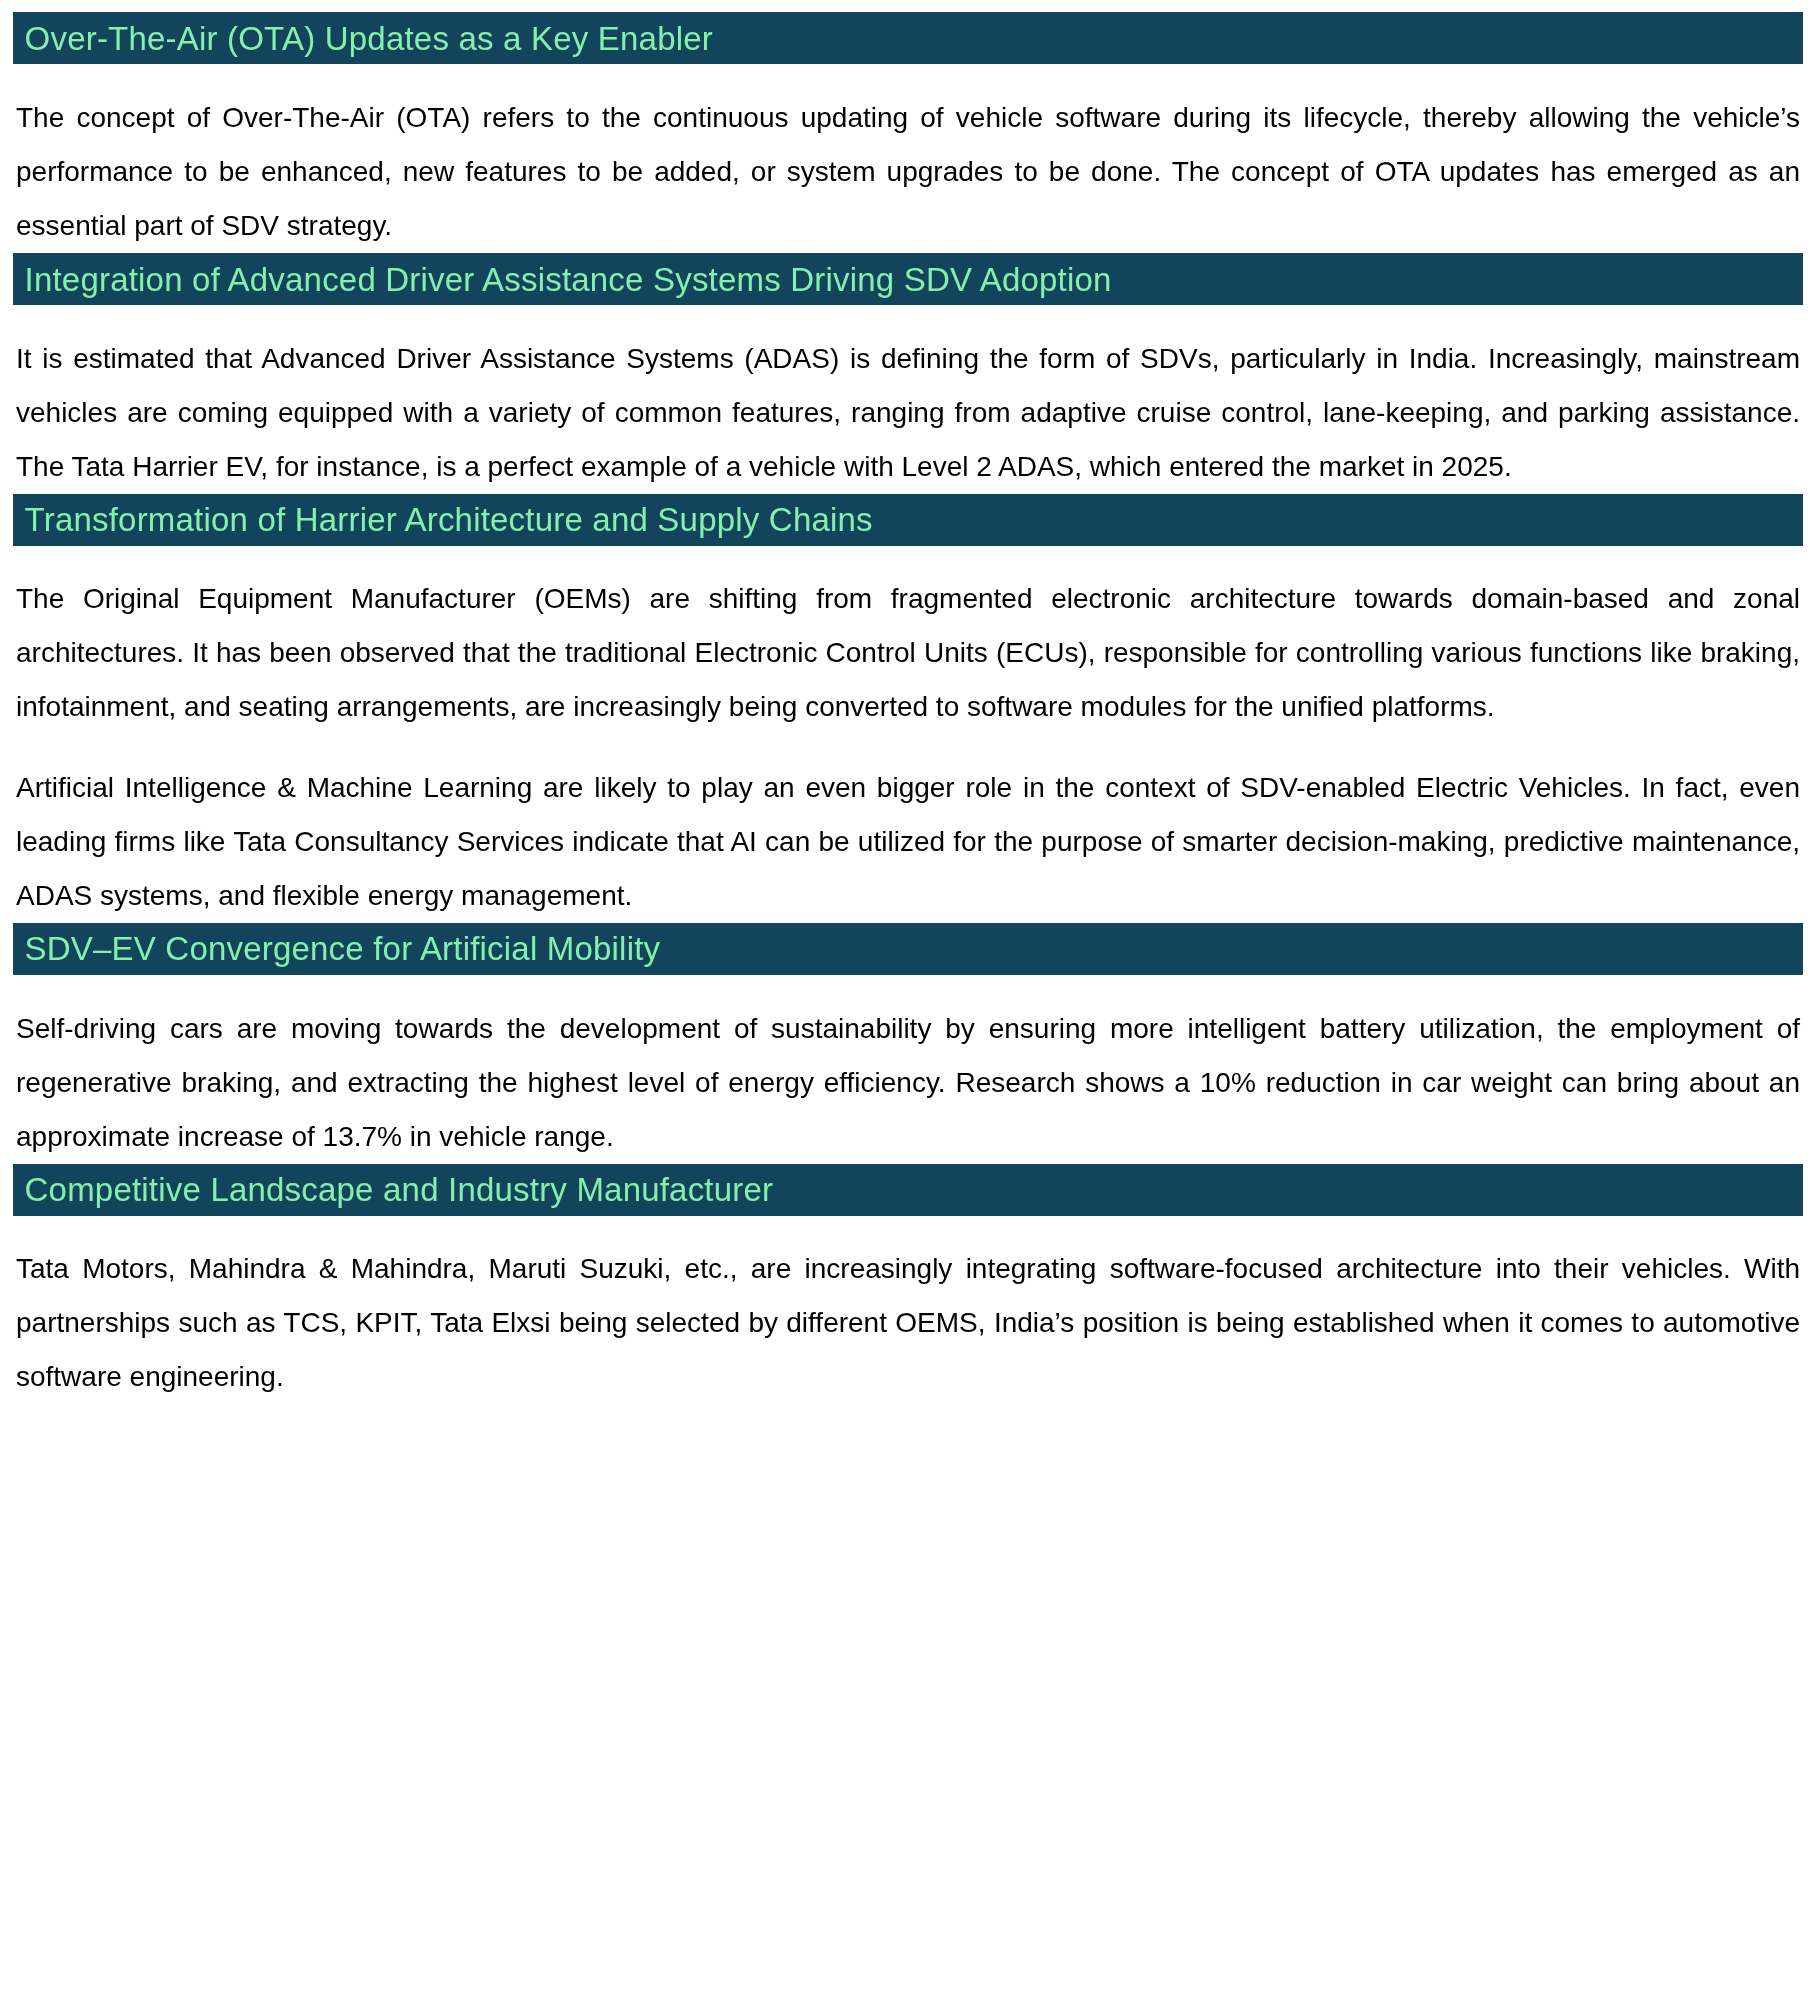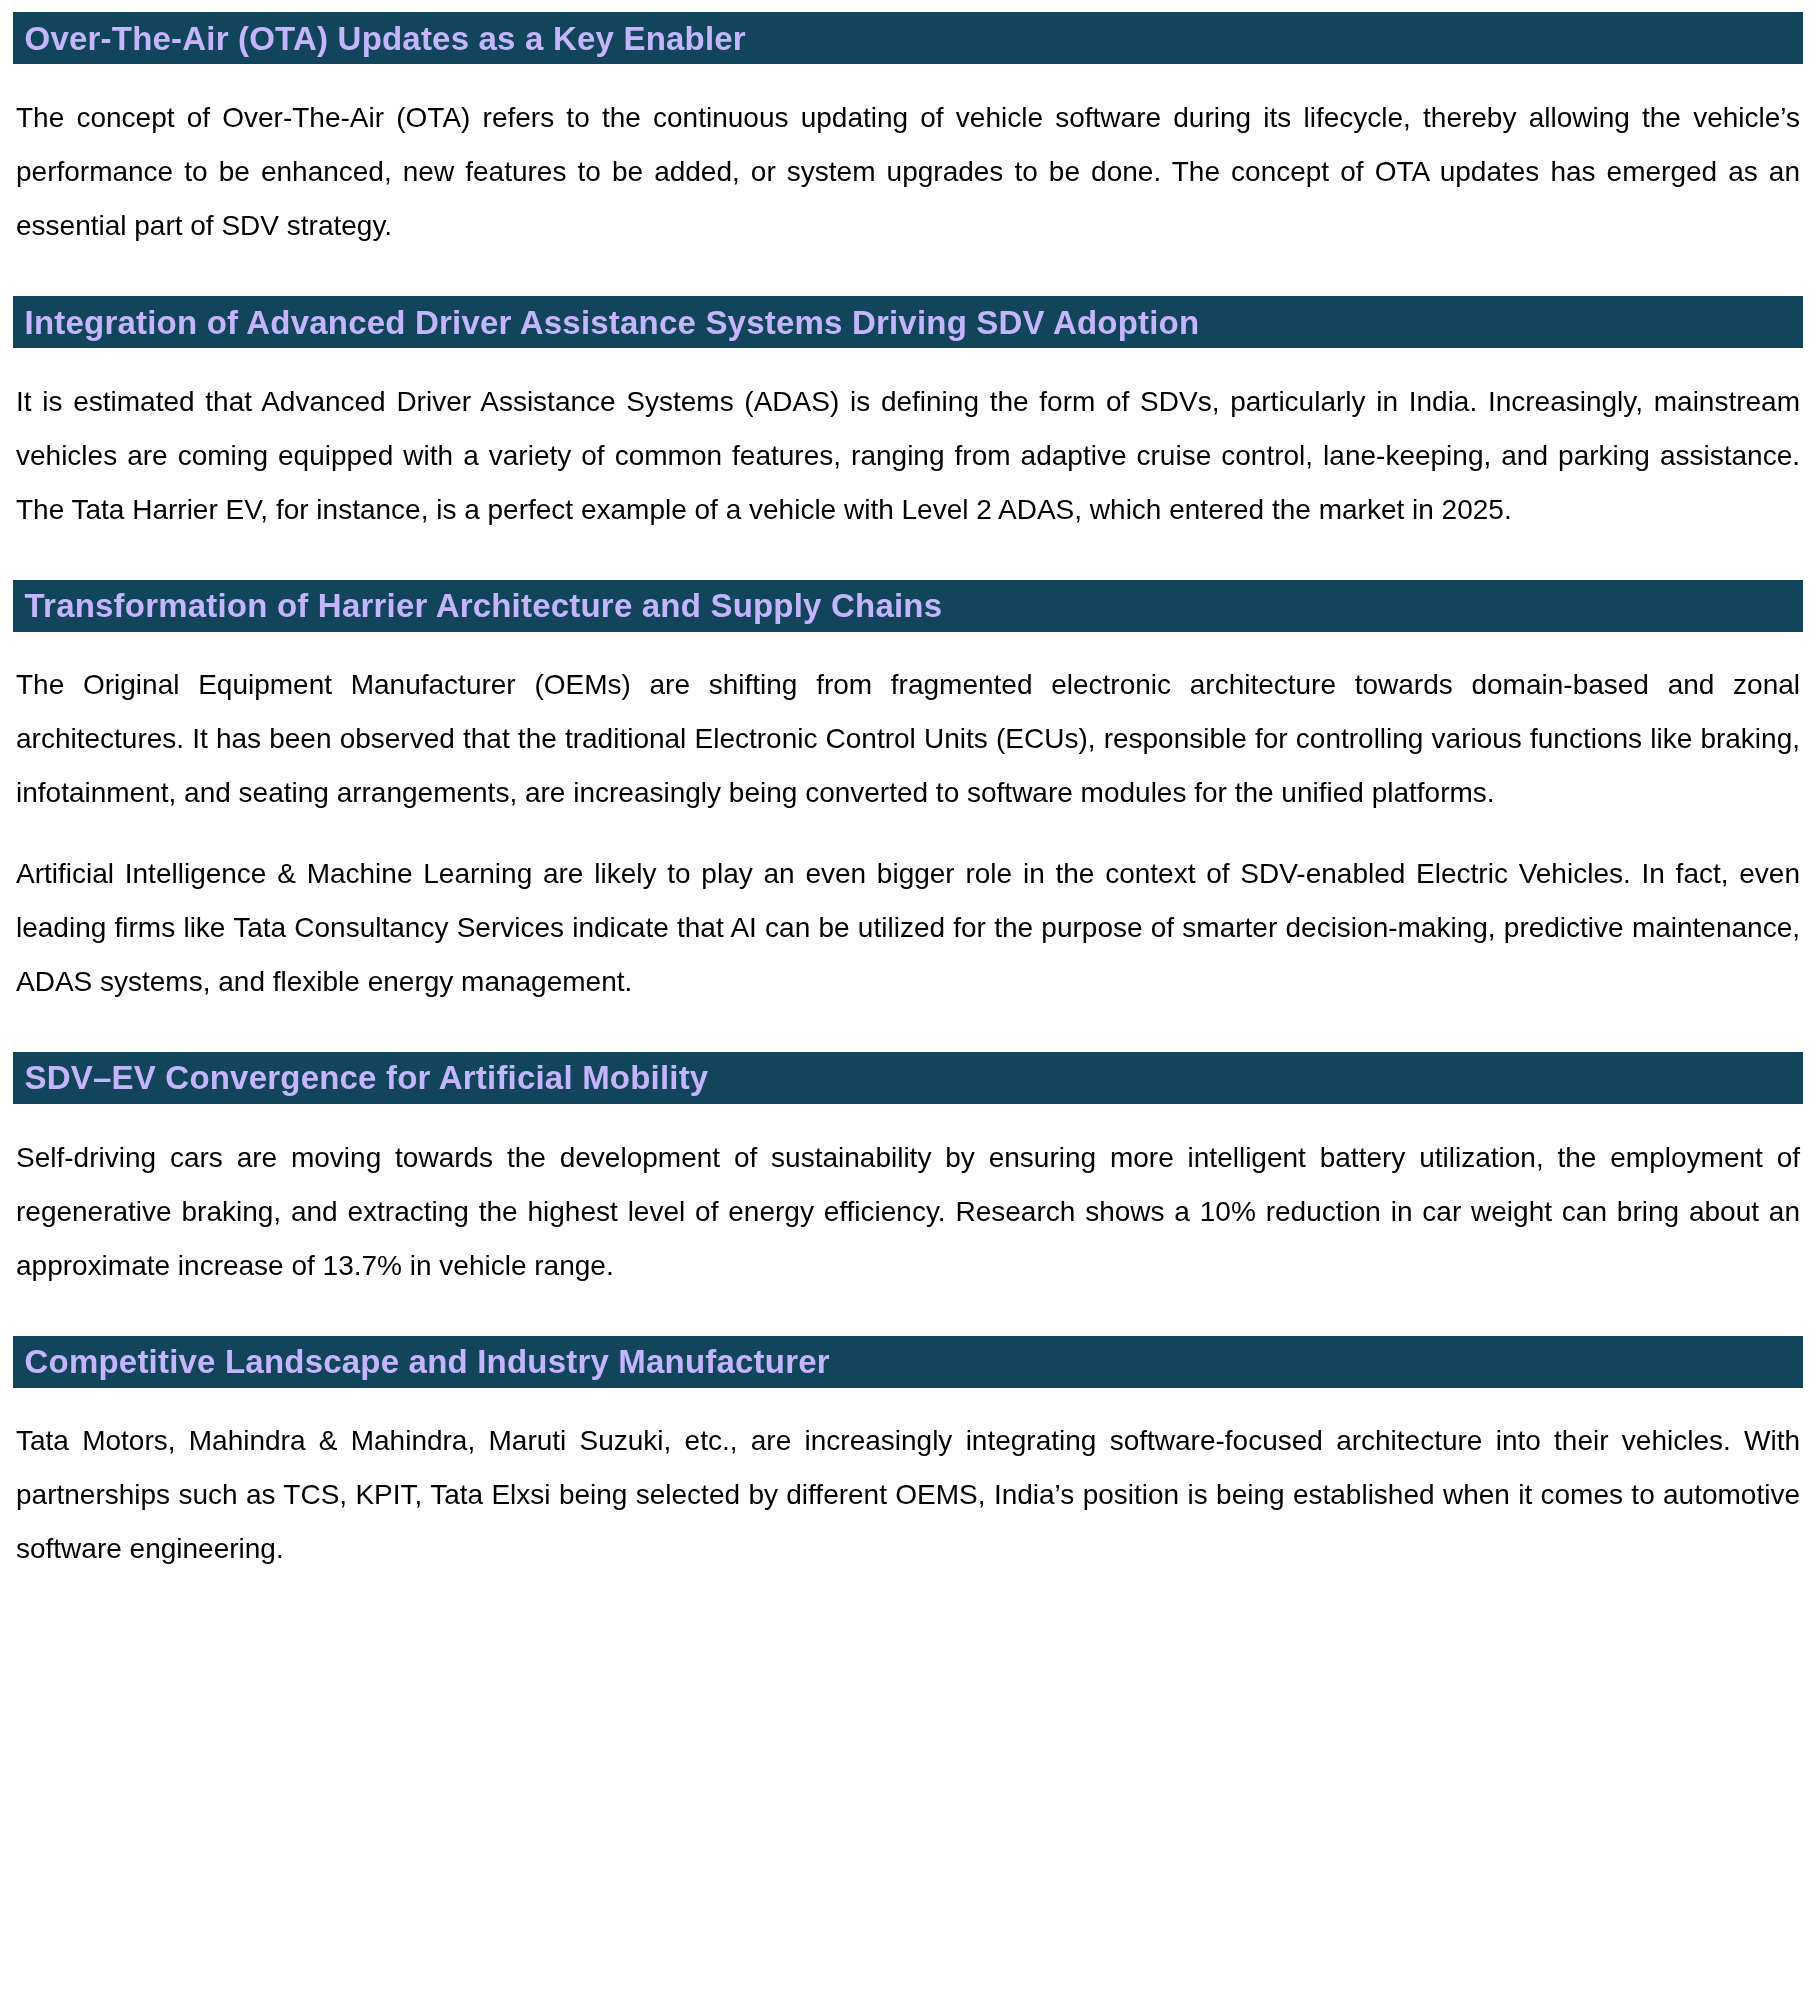--- a/index.html
+++ b/index.html
@@ -8,29 +8,28 @@
     font-family: "Liberation Sans", "DejaVu Sans", sans-serif;
   }
   .page {
     width: 1816px;
     min-height: 2016px;
     background: #ffffff;
     padding: 12.3px 13.2px 28px 13.2px;
   }
   .section-header {
     background: #12455C;
-    color: #c4b5fd;
-    font-weight: bold;
+    color: #86efac;
+    font-weight: normal;
     font-size: 33px;
     line-height: 37px;
     padding: 7.6px 11.4px;
     letter-spacing: 0.2px;
   }
   .section + .section .section-header {
-    margin-top: 43px;
   }
   .section-body {
     color: #000000;
     font-size: 28px;
     line-height: 54px;
     text-align: justify;
     margin-top: 26.5px;
     padding: 0 2.8px;
   }
 </style>

